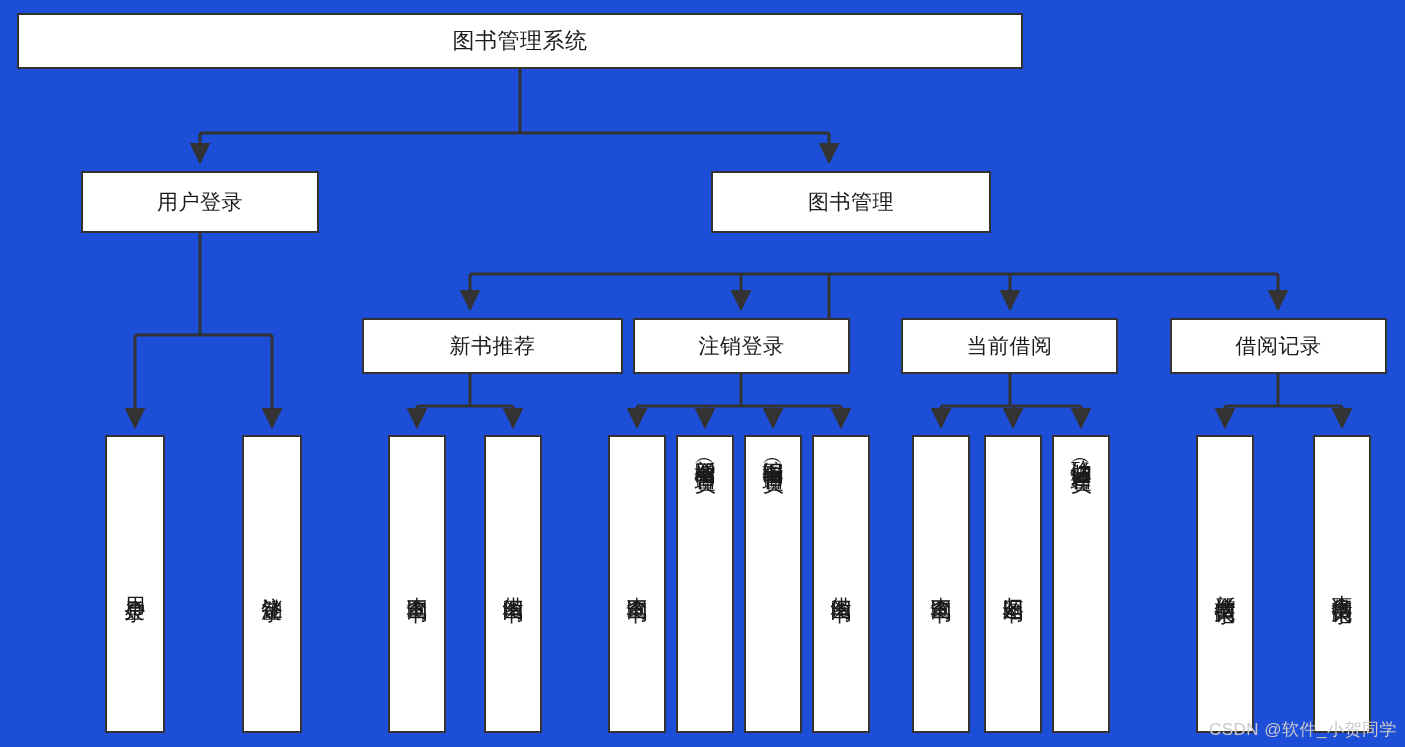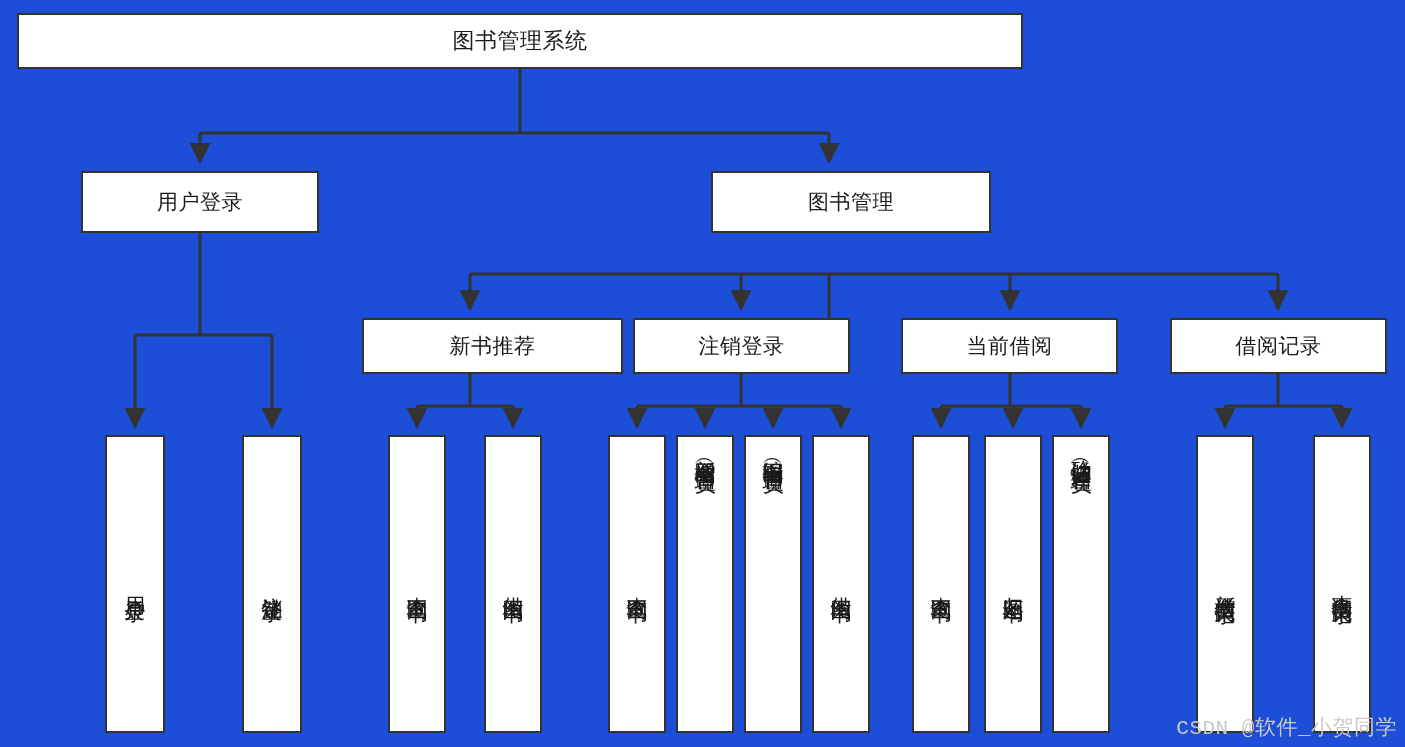--- a/index.html
+++ b/index.html
@@ -66,26 +66,26 @@
     text-orientation: upright;
     font-size: 21px;
     line-height: 1.15;
     letter-spacing: 2px;
     white-space: nowrap;
   }
   #watermark {
     position: absolute;
     right: 8px;
     bottom: 6px;
-    font-size: 21px;
+    font-size: 17px;
     color: #c9c9c9;
     letter-spacing: 0.5px;
     z-index: 5;
     white-space: nowrap;
-    font-family: Liberation Mono, monospace;
+    font-family: Liberation Sans, sans-serif;
   }
 </style>
 </head>
 <body>
 
 <div id="diagram-root">
 
   <svg id="edge-layer" viewBox="0 0 1405 747" width="1405" height="747" xmlns="http://www.w3.org/2000/svg">
     <defs>
       <marker id="arrow" viewBox="0 0 10 10" refX="9" refY="5" markerWidth="7" markerHeight="7" orient="auto-start-reverse">

